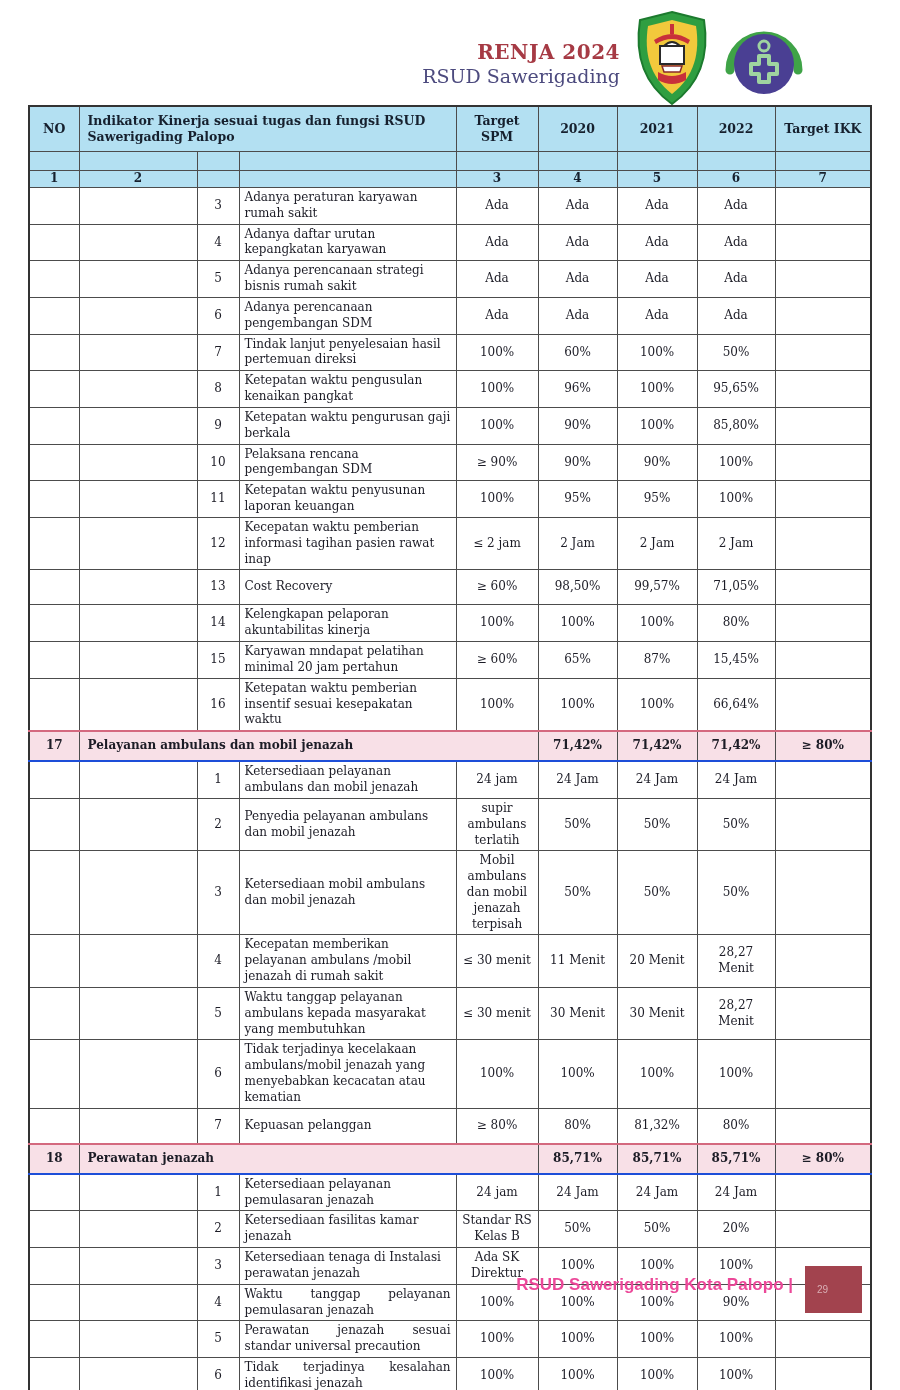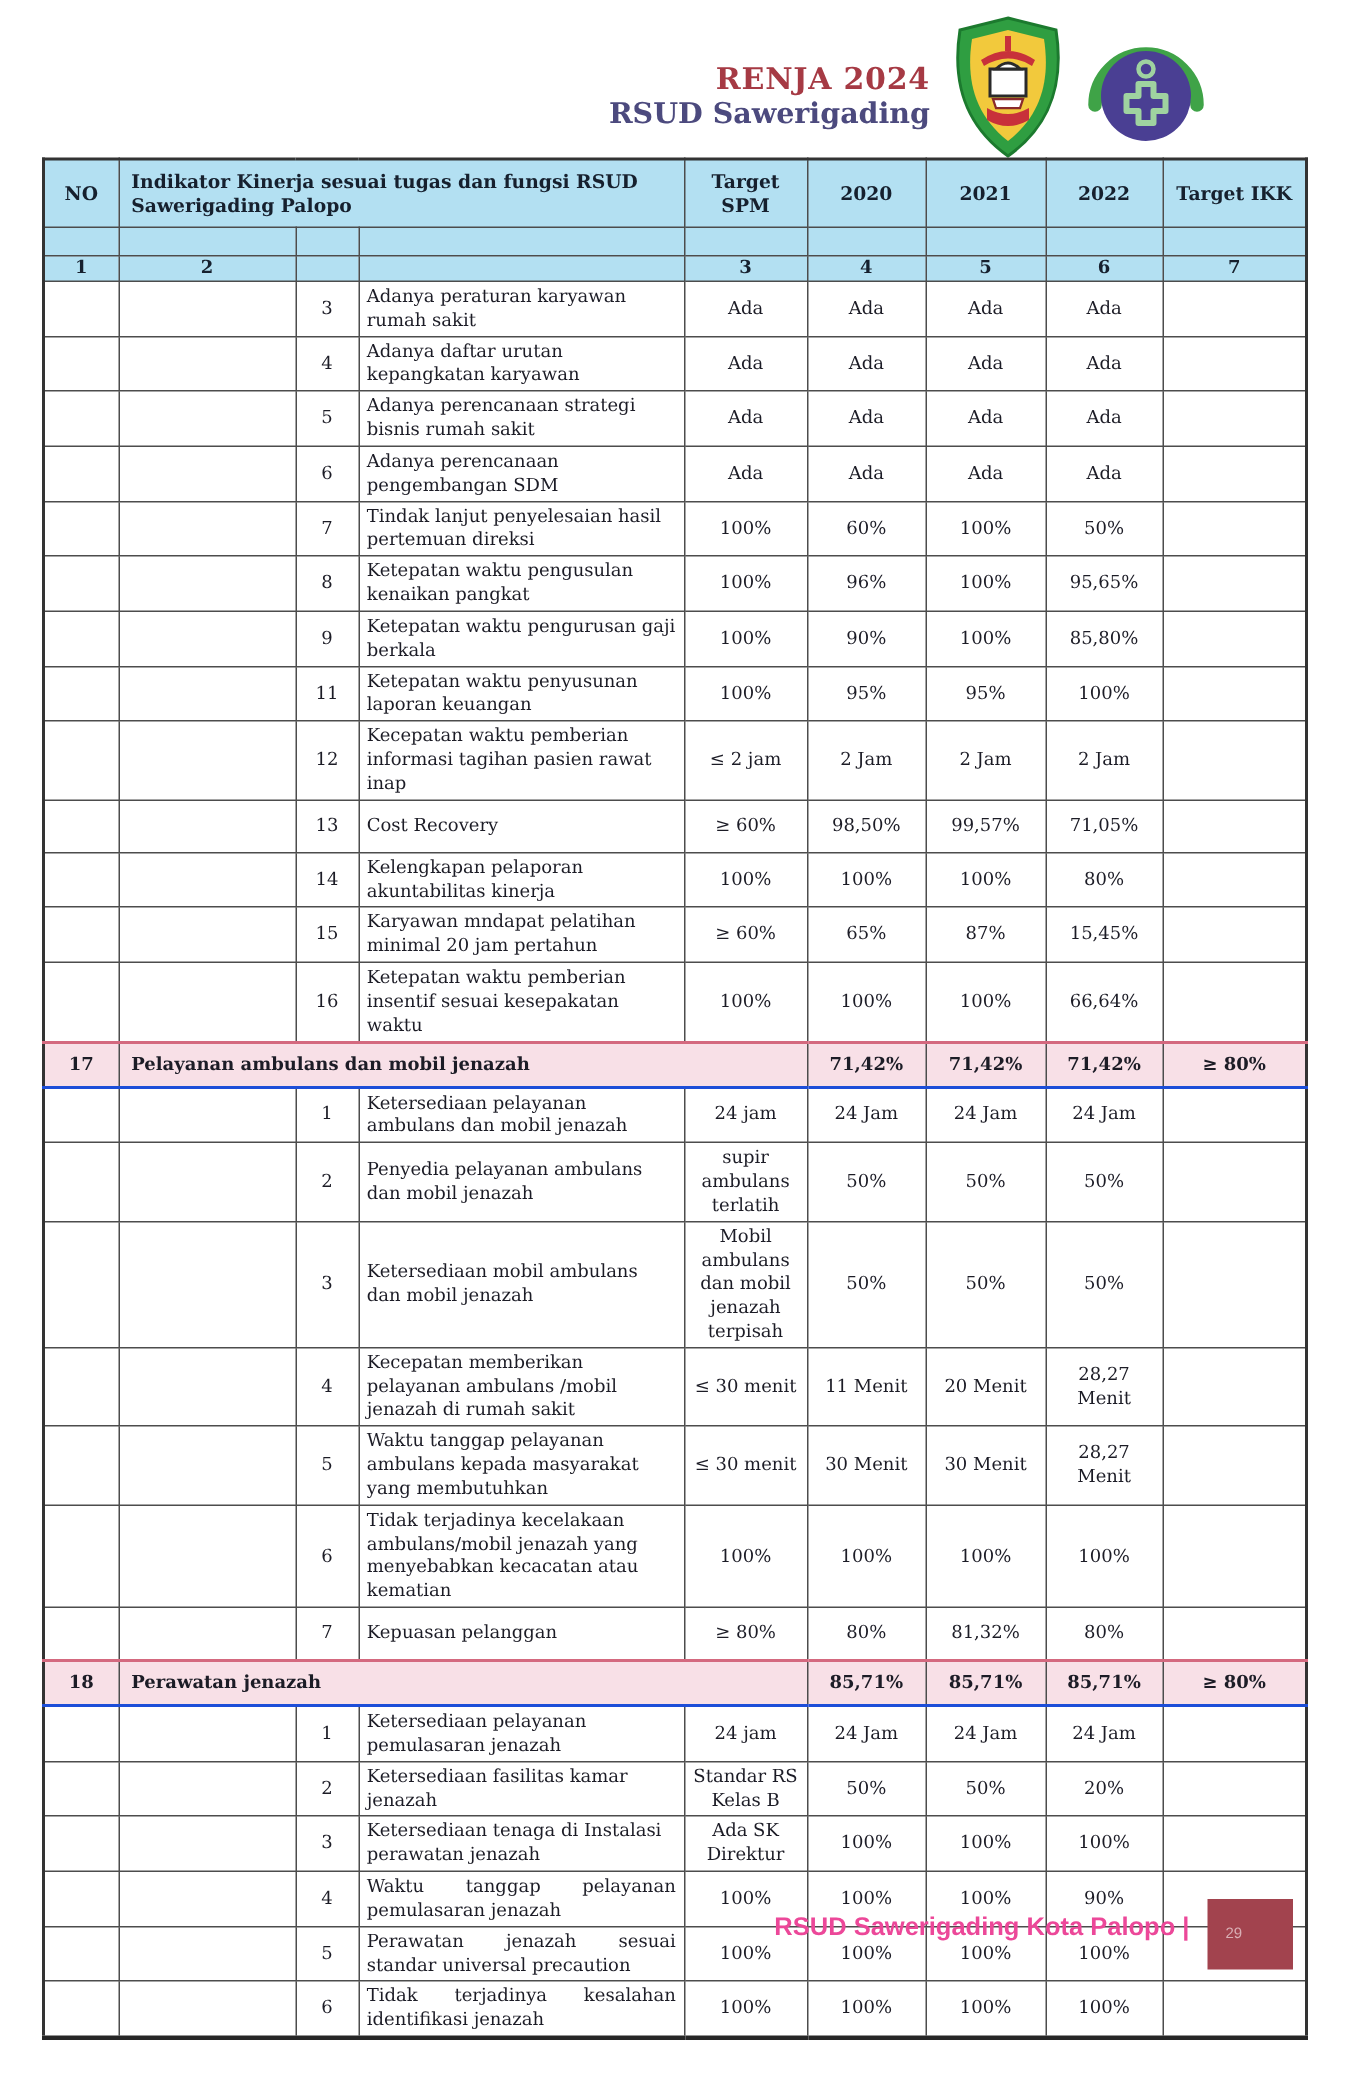--- a/index.html
+++ b/index.html
@@ -4,21 +4,21 @@
 <style>
   html,body{margin:0;padding:0;}
   body{
     width:900px;height:1390px;position:relative;background:#ffffff;
     font-family:"DejaVu Serif", serif;color:#1c1c26;overflow:hidden;
   }
 
   
   .brand{position:absolute;top:40px;left:270px;width:350px;text-align:right;line-height:1.25;}
   .brand .l1{font-size:20px;font-weight:bold;color:#a63a44;letter-spacing:.5px;}
-  .brand .l2{font-size:19px;font-weight:bold;color:#4c4a7e;}
+  .brand .l2{font-size:19px;font-weight:normal;color:#4c4a7e;}
   .logo{position:absolute;}
   .logo.crest{top:10px;left:630px;width:84px;height:96px;}
   .logo.hosp{top:18px;left:722px;width:84px;height:82px;}
 
   
   table{
     position:absolute;left:28px;top:105px;width:842px;
     border-collapse:collapse;table-layout:fixed;
     font-size:12px;line-height:1.32;
   }
@@ -206,20 +206,31 @@
         <td class="c-ind">Ketepatan waktu pengurusan gaji berkala</td>
         <td class="c-val">100%</td>
         <td class="c-val">90%</td>
         <td class="c-val">100%</td>
         <td class="c-val">85,80%</td>
         <td class="c-val"></td>
       </tr>
       <tr>
         <td class="c-no"></td>
         <td class="c-sub1"></td>
+        <td class="c-num">10</td>
+        <td class="c-ind">Pelaksana rencana pengembangan SDM</td>
+        <td class="c-val">≥  90%</td>
+        <td class="c-val">90%</td>
+        <td class="c-val">90%</td>
+        <td class="c-val">100%</td>
+        <td class="c-val"></td>
+      </tr>
+      <tr>
+        <td class="c-no"></td>
+        <td class="c-sub1"></td>
         <td class="c-num">11</td>
         <td class="c-ind">Ketepatan waktu penyusunan laporan keuangan</td>
         <td class="c-val">100%</td>
         <td class="c-val">95%</td>
         <td class="c-val">95%</td>
         <td class="c-val">100%</td>
         <td class="c-val"></td>
       </tr>
       <tr>
         <td class="c-no"></td>

